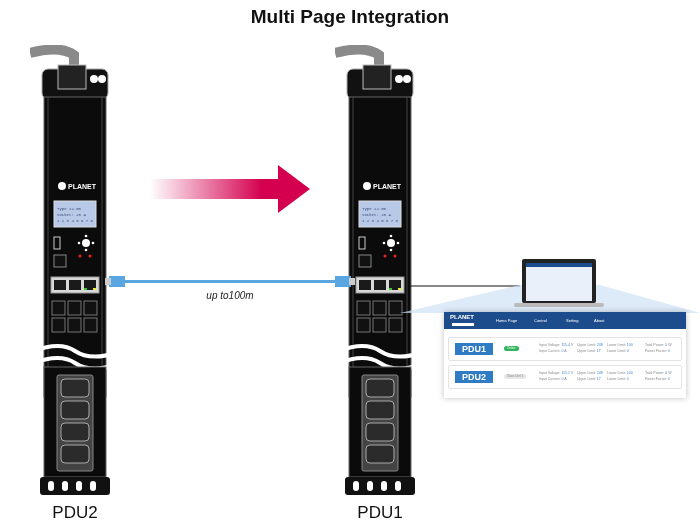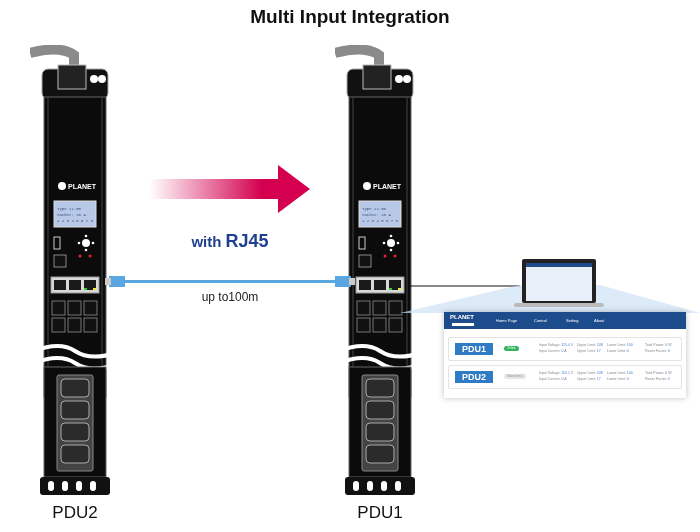--- a/index.html
+++ b/index.html
@@ -4,38 +4,38 @@
 <style>
   html,body{margin:0;padding:0;background:#fff;}
   body{width:700px;height:532px;position:relative;overflow:hidden;font-family:"Liberation Sans",sans-serif;}
   .abs{position:absolute;}
   #title{left:0;top:6px;width:700px;text-align:center;font-weight:bold;font-size:19px;color:#111;}
   .pdu-label{font-size:17px;color:#111;width:80px;text-align:center;}
   .pdu{width:58px;}
   .pdu svg{display:block;}
   #cascade{left:120px;top:232px;width:220px;text-align:center;color:#1f3f8f;font-weight:bold;font-size:15px;line-height:19px;}
   #cascade .big{font-size:18px;}
-  #dist{left:150px;top:290px;width:160px;text-align:center;font-size:12px;color:#222;}
+  #dist{left:150px;top:290px;width:160px;text-align:center;font-style:italic;font-size:10px;color:#222;}
   #web{left:444px;top:312px;width:242px;height:86px;background:#fff;box-shadow:0 0 6px rgba(0,0,0,.25);font-size:4px;color:#777;}
   #web .nav{height:17px;background:#1d4c8c;position:relative;}
   #web .logo{position:absolute;left:6px;top:2px;color:#fff;font-size:6px;font-weight:bold;}
   #web .logo-sub{position:absolute;left:8px;top:11px;width:22px;height:3px;background:#fff;}
   #web .nav-item{position:absolute;top:6px;color:#fff;font-size:4px;}
   .card{position:absolute;left:4px;width:232px;height:22px;border:1px solid #e3e3e3;border-radius:2px;background:#fff;}
   .pdu-btn{position:absolute;left:6px;top:5px;width:38px;height:12px;background:#2f7bc4;color:#fff;font-weight:bold;font-size:9px;text-align:center;line-height:12px;}
   .badge{position:absolute;left:55px;top:8px;height:5px;line-height:5px;padding:0 3px;border-radius:3px;font-size:3px;}
   .badge.ok{background:#2fb35b;color:#fff;}
   .badge.na{background:#e6e6e6;color:#888;}
   .meas{position:absolute;font-size:3.5px;color:#888;white-space:nowrap;}
   .meas b{color:#3c7fd0;font-weight:normal;}
 </style>
 </head>
 <body>
 
-<div id="title" class="abs">Multi Input Integration</div>
+<div id="title" class="abs">Multi Page Integration</div>
 
 <div class="abs pdu" id="pdu2" style="left:30px;top:45px;">
   <svg width="90" height="470" viewBox="0 0 90 470">
 
     <path d="M0 8 Q30 0 44 10 L44 30" fill="none" stroke="#8a8a8a" stroke-width="10"></path>
 
     <rect x="12" y="24" width="66" height="30" rx="6" fill="#111" stroke="#aaa" stroke-width="1"></rect>
     <rect x="28" y="20" width="28" height="24" fill="#222" stroke="#bbb" stroke-width="1"></rect>
     <circle cx="64" cy="34" r="4" fill="#fff"></circle>
     <circle cx="72" cy="34" r="4" fill="#fff"></circle>
@@ -168,21 +168,20 @@
   <defs>
     <linearGradient id="ag" x1="0" x2="1">
       <stop offset="0" stop-color="#fff"></stop>
       <stop offset="0.7" stop-color="#d4004f"></stop>
     </linearGradient>
   </defs>
   <polygon points="0,14 128,14 128,0 160,24 128,48 128,34 0,34" fill="url(#ag)" id="arrow-shape"></polygon>
 </svg>
 
 <div id="cascade" class="abs">
-  <div><span>with</span> <span class="big">RJ45</span></div>
 </div>
 
 <svg class="abs" style="left:105px;top:272px;" width="250" height="20">
   <rect x="18" y="8" width="214" height="3" fill="#5aa6e0"></rect>
   <rect x="4" y="4" width="16" height="11" fill="#5aa6e0"></rect>
   <rect x="0" y="6" width="6" height="7" fill="#ccc"></rect>
   <rect x="230" y="4" width="16" height="11" fill="#5aa6e0"></rect>
   <rect x="244" y="6" width="6" height="7" fill="#ccc"></rect>
 </svg>
 <div id="dist" class="abs">up to100m</div>

